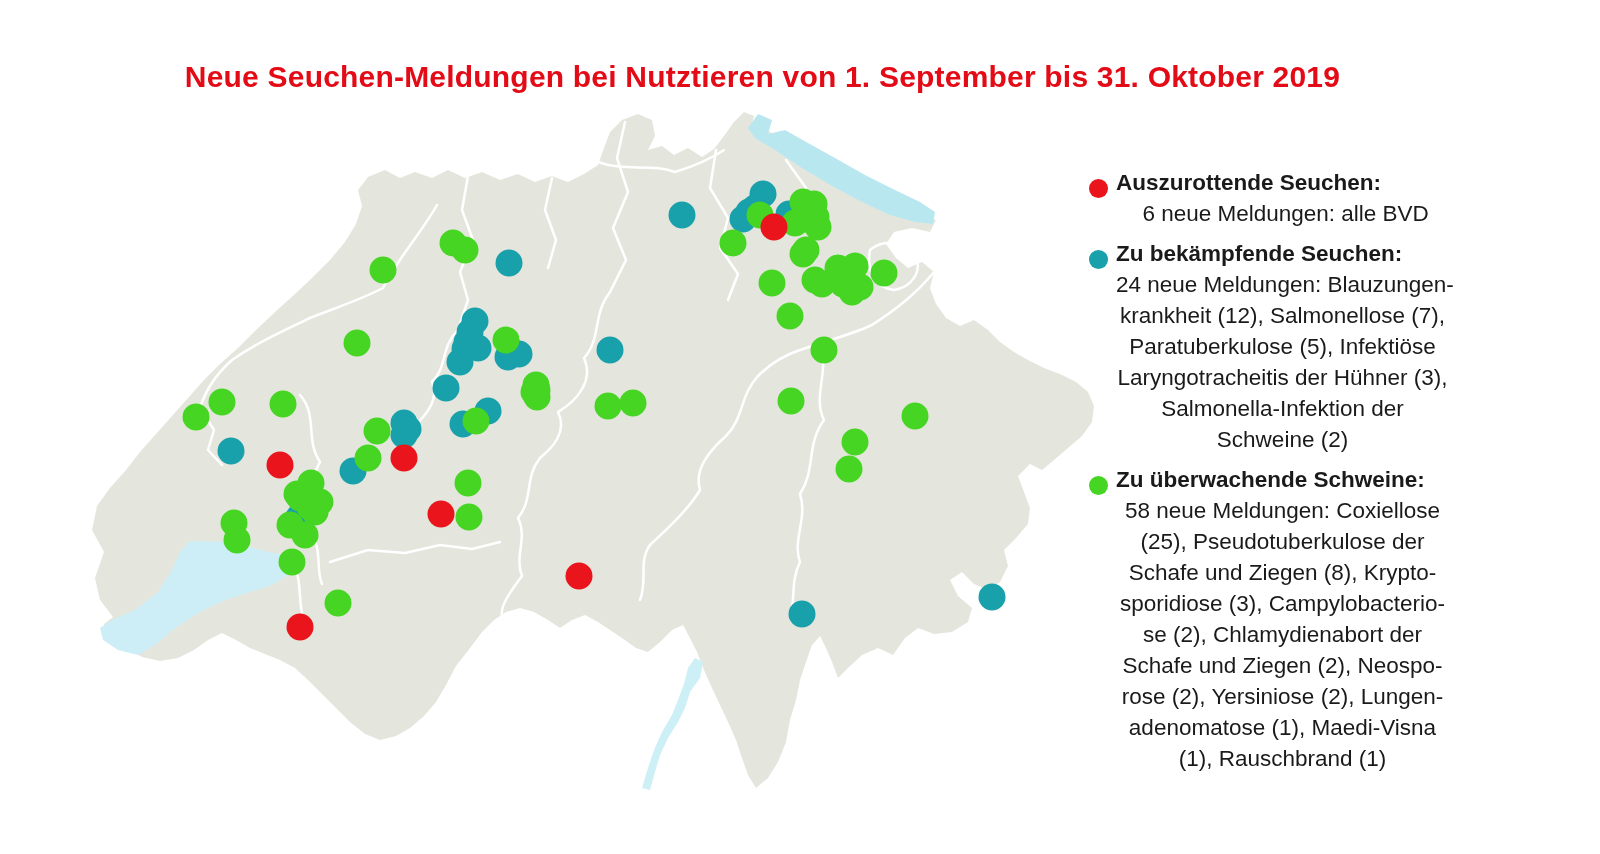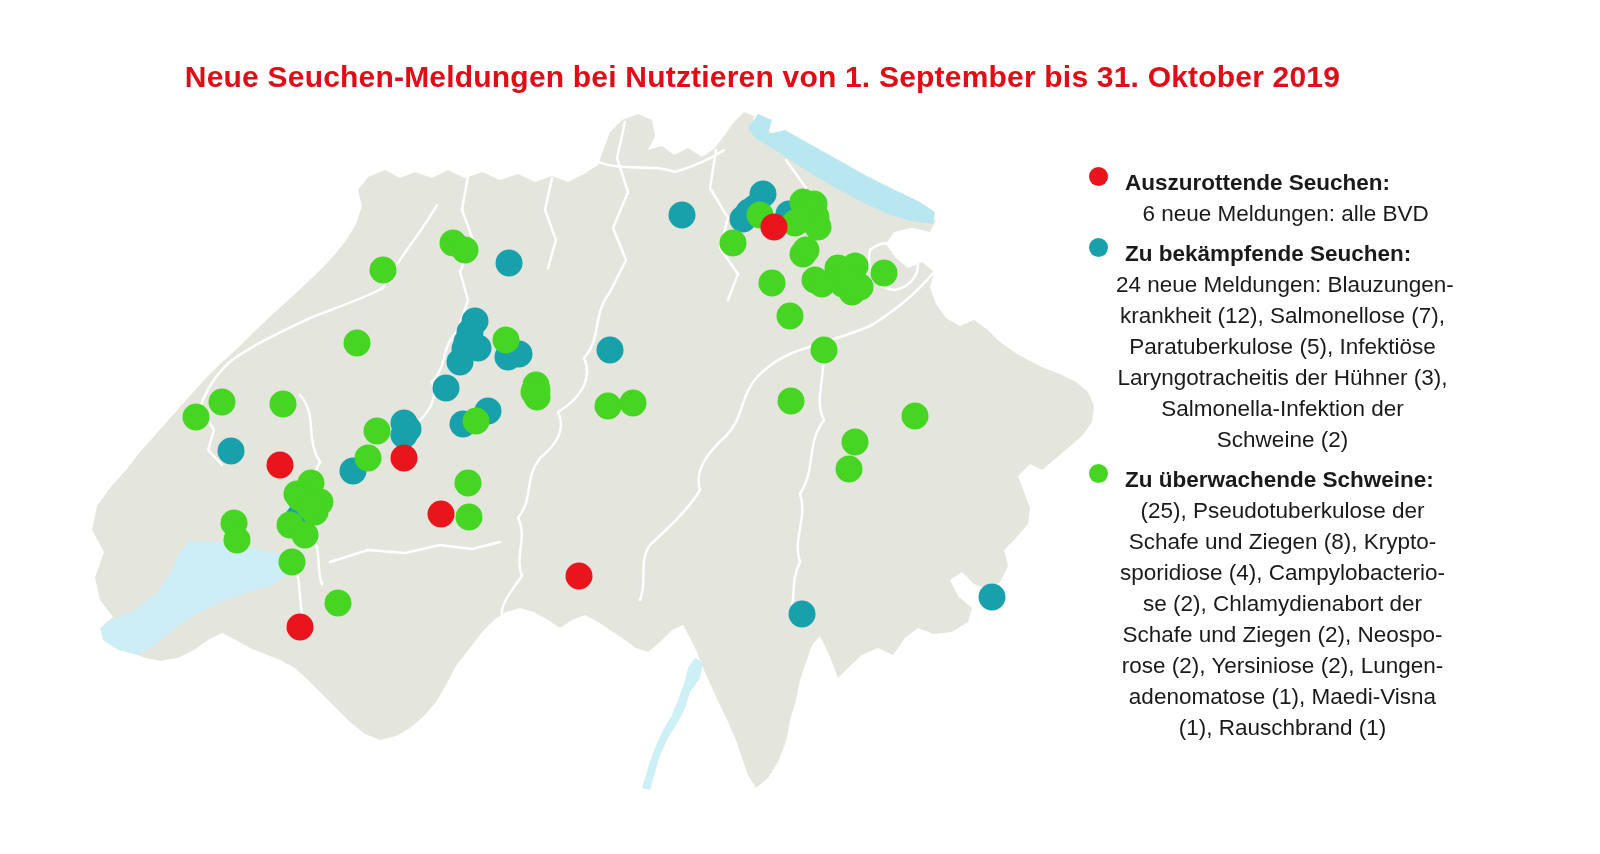--- a/index.html
+++ b/index.html
@@ -4,21 +4,21 @@
 <style>
   html,body{margin:0;padding:0;background:#ffffff;}
   #canvas{position:relative;width:1600px;height:854px;background:#ffffff;overflow:hidden;
           font-family:"Liberation Sans","DejaVu Sans",sans-serif;}
   #page-title{position:absolute;left:0;top:60px;width:1525px;text-align:center;
               font-size:30px;font-weight:bold;letter-spacing:.2px;}
   #map-svg{position:absolute;left:0;top:0;}
   #legend{position:absolute;left:1089px;top:167px;width:360px;color:#1a1a1a;
           font-size:22.5px;line-height:31px;}
   .legend-section{margin-bottom:9px;}
-  .legend-heading-row{display:flex;align-items:flex-start;gap:9px;}
+  .legend-heading-row{display:flex;align-items:flex-end;}
   .legend-bullet{width:19px;height:19px;border-radius:50%;flex:0 0 19px;margin-right:8px;}
   .legend-heading{font-weight:bold;white-space:pre;}
   .legend-line{padding-left:27px;white-space:pre;text-align:center;}
 </style>
 </head>
 <body>
 
 <div id="canvas">
 
   <div id="page-title" style="color: rgb(227, 11, 22);">Neue Seuchen-Meldungen bei Nutztieren von 1. September bis 31. Oktober 2019</div>
@@ -169,23 +169,24 @@
         <div class="legend-line">Paratuberkulose (5), Infektiöse</div>
         <div class="legend-line">Laryngotracheitis der Hühner (3),</div>
         <div class="legend-line">Salmonella-Infektion der</div>
         <div class="legend-line">Schweine (2)</div>
       </div>
       <div class="legend-section">
         <div class="legend-heading-row">
           <span class="legend-bullet" style="background: rgb(70, 213, 34);"></span>
           <span class="legend-heading">Zu überwachende Schweine:</span>
         </div>
+        <div class="legend-line">58 neue Meldungen: Coxiellose</div>
         <div class="legend-line">(25), Pseudotuberkulose der</div>
         <div class="legend-line">Schafe und Ziegen (8), Krypto-</div>
-        <div class="legend-line">sporidiose (4), Campylobacterio-</div>
+        <div class="legend-line">sporidiose (3), Campylobacterio-</div>
         <div class="legend-line">se (2), Chlamydienabort der</div>
         <div class="legend-line">Schafe und Ziegen (2), Neospo-</div>
         <div class="legend-line">rose (2), Yersiniose (2), Lungen-</div>
         <div class="legend-line">adenomatose (1), Maedi-Visna</div>
         <div class="legend-line">(1), Rauschbrand (1)</div>
       </div>
     </div>
 
 </div>
 

